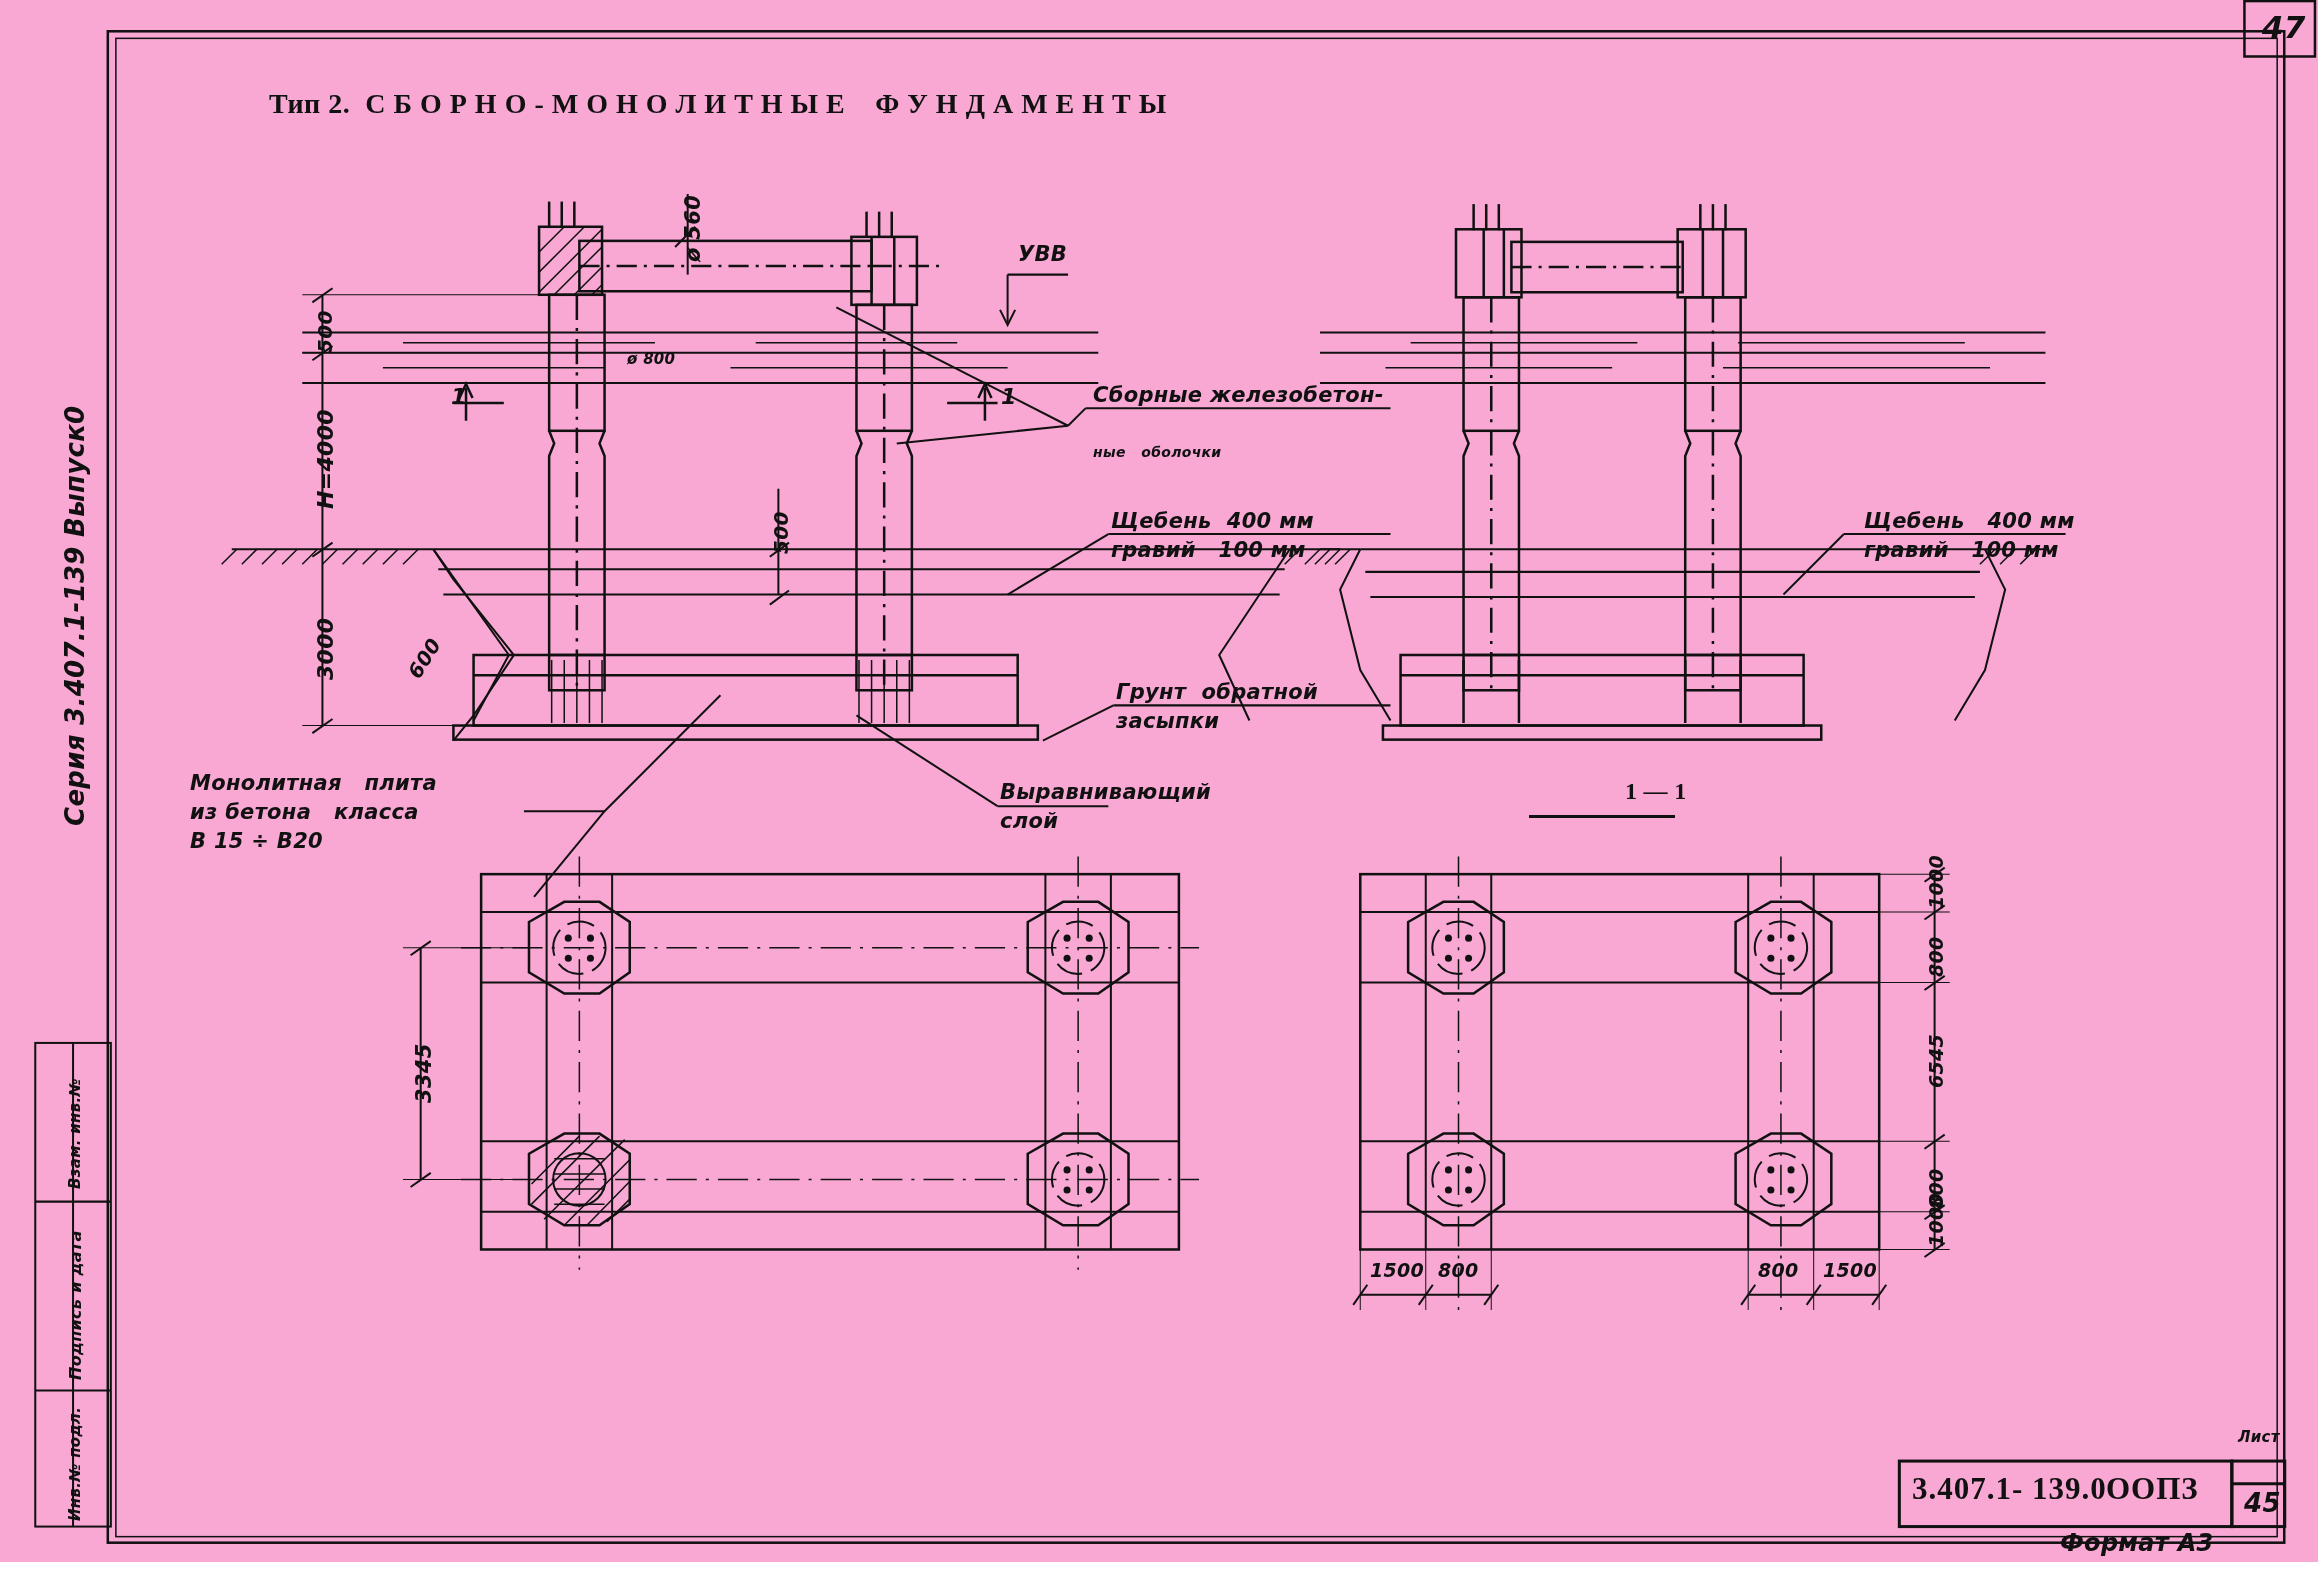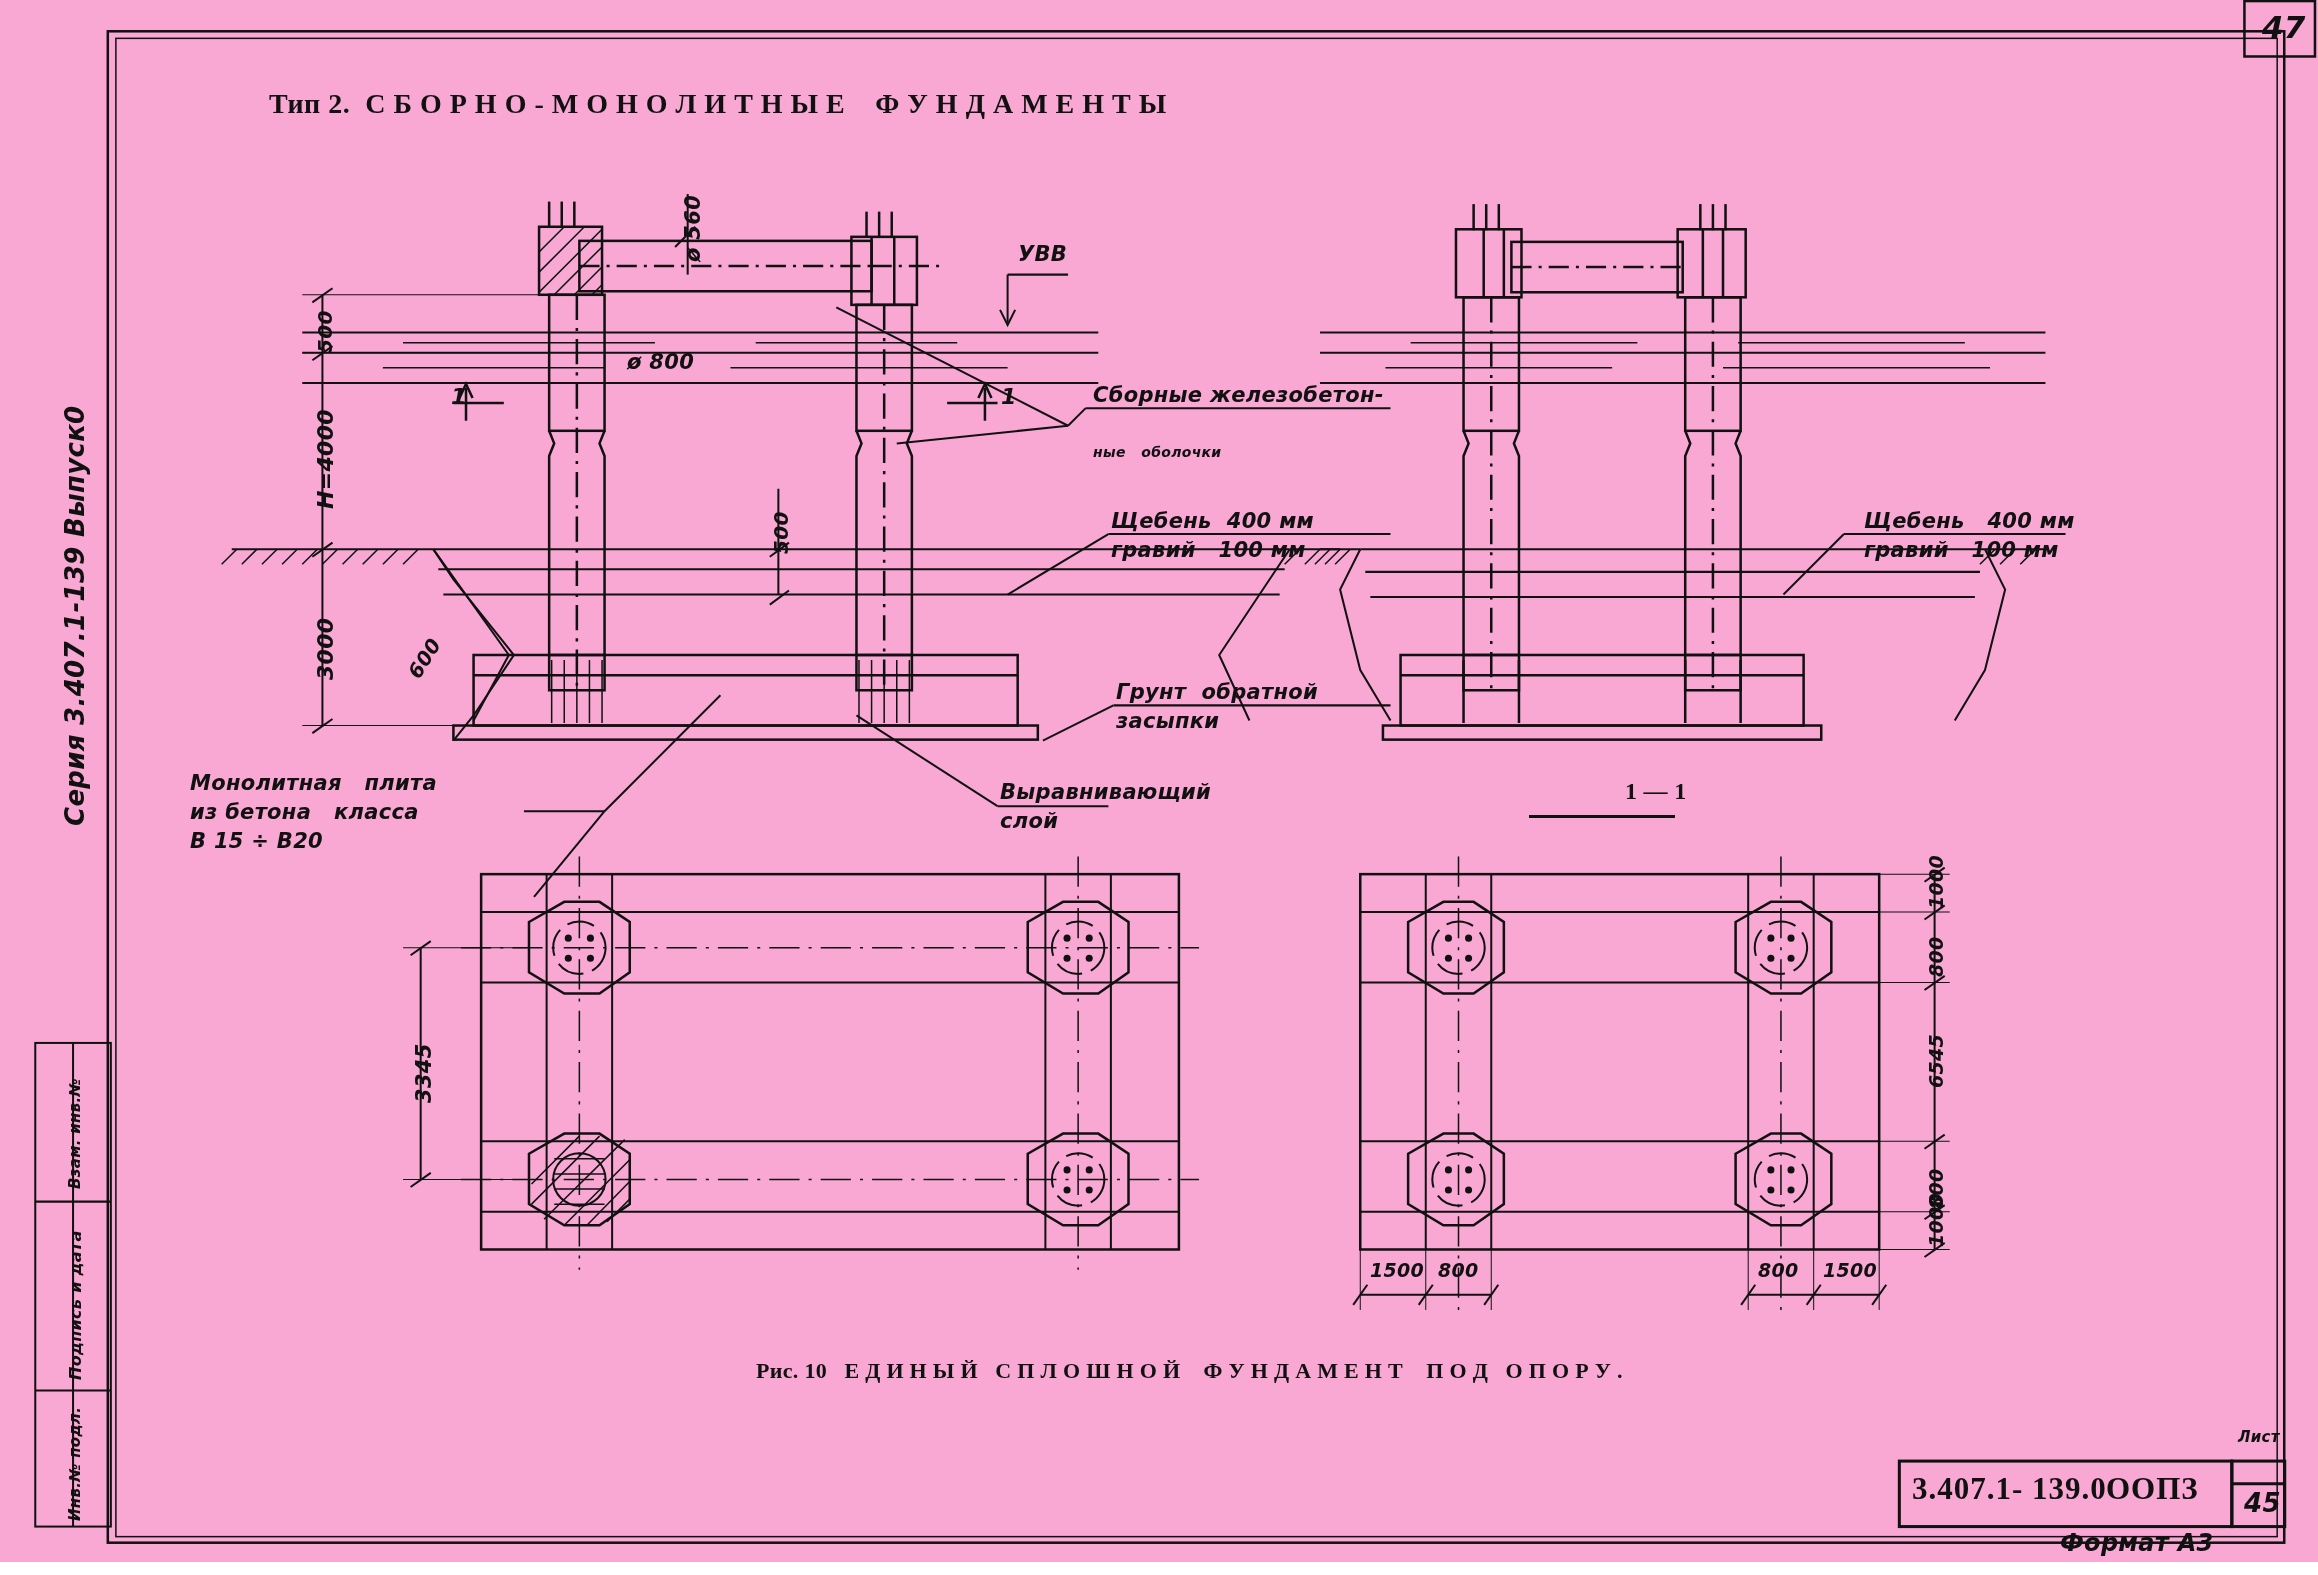--- a/index.html
+++ b/index.html
@@ -217,21 +217,21 @@
       <line x1="1200" y1="1610" x2="1430" y2="1380"></line>
     </g>
   </svg>
 
   <div class="ink hand rot90" style="left:313px;top:353px;font-size:20px;">500</div>
   <div class="ink hand rot90" style="left:313px;top:509px;font-size:22px;">H=4000</div>
   <div class="ink hand rot90" style="left:313px;top:680px;font-size:22px;">3000</div>
   <div class="ink hand rot90" style="left:769px;top:554px;font-size:20px;">500</div>
   <div class="ink hand" style="left:403px;top:670px;font-size:20px;transform:rotate(-58deg);transform-origin:0 0;">600</div>
   <div class="ink hand" style="left:681px;top:262px;font-size:21px;transform:rotate(-90deg);transform-origin:0 0;">ø 560</div>
-  <div class="ink hand" style="left:627px;top:350px;font-size:21px;">ø 800</div>
+  <div class="ink hand" style="left:627px;top:350px;font-size:15px;">ø 800</div>
   <div class="ink hand" style="left:1018px;top:242px;font-size:21px;">УВВ</div>
   <div class="ink hand" style="left:451px;top:384px;font-size:22px;">1</div>
   <div class="ink hand" style="left:1001px;top:384px;font-size:22px;">1</div>
 
   <div class="ink hand" style="left:1093px;top:383px;font-size:21px;">Сборные железобетон-</div>
   <div class="ink hand" style="left:1093px;top:412px;font-size:14px;margin-top:32px;">ные   оболочки</div>
 
   <div class="ink hand" style="left:1111px;top:509px;font-size:21px;">Щебень  400 мм</div>
   <div class="ink hand" style="left:1111px;top:538px;font-size:21px;">гравий   100 мм</div>
 
@@ -495,21 +495,20 @@
   <div class="ink hand rot90" style="left:1925px;top:977px;font-size:19px;">800</div>
   <div class="ink hand rot90" style="left:1925px;top:1088px;font-size:19px;">6545</div>
   <div class="ink hand rot90" style="left:1925px;top:1209px;font-size:19px;">800</div>
   <div class="ink hand rot90" style="left:1925px;top:1247px;font-size:19px;">1000</div>
 
   <div class="ink hand" style="left:1370px;top:1259px;font-size:19px;">1500</div>
   <div class="ink hand" style="left:1438px;top:1259px;font-size:19px;">800</div>
   <div class="ink hand" style="left:1758px;top:1259px;font-size:19px;">800</div>
   <div class="ink hand" style="left:1823px;top:1259px;font-size:19px;">1500</div>
 
-  <div class="ink blk" style="left:756px;top:1358px;font-size:22px;">Рис. 10   Е Д И Н Ы Й   С П Л О Ш Н О Й    Ф У Н Д А М Е Н Т    П О Д   О П О Р У .</div>
 
   <svg width="2319" height="1576" viewBox="0 0 4603 3128">
     <g class="b" stroke-width="6">
       <rect x="3770" y="2900" width="660" height="130"></rect>
       <rect x="4430" y="2900" width="105" height="130"></rect>
       <line x1="4430" y1="2945" x2="4535" y2="2945"></line>
     </g>
   </svg>
   <div class="ink blk" style="left:1912px;top:1471px;font-size:31px;letter-spacing:1px;">3.407.1- 139.0</div>
   <div class="ink blk" style="left:2106px;top:1471px;font-size:31px;letter-spacing:1px;">ООПЗ</div>

